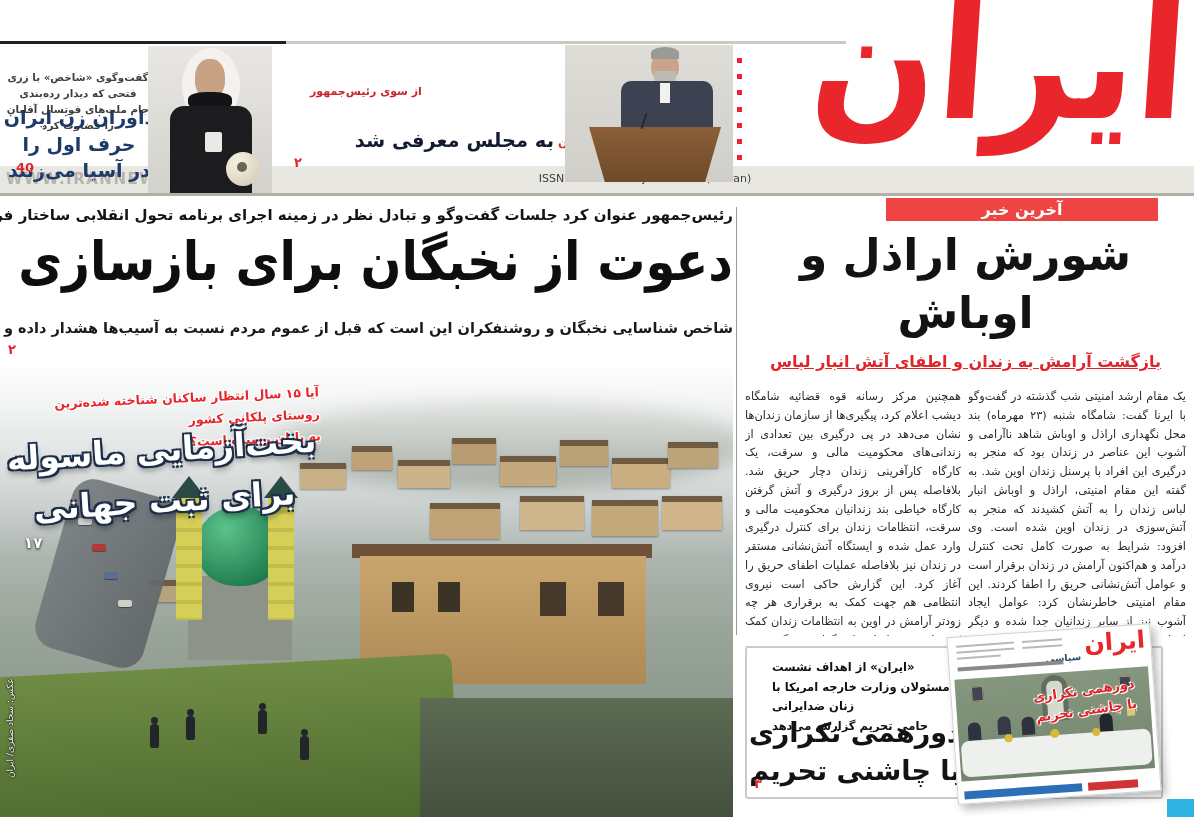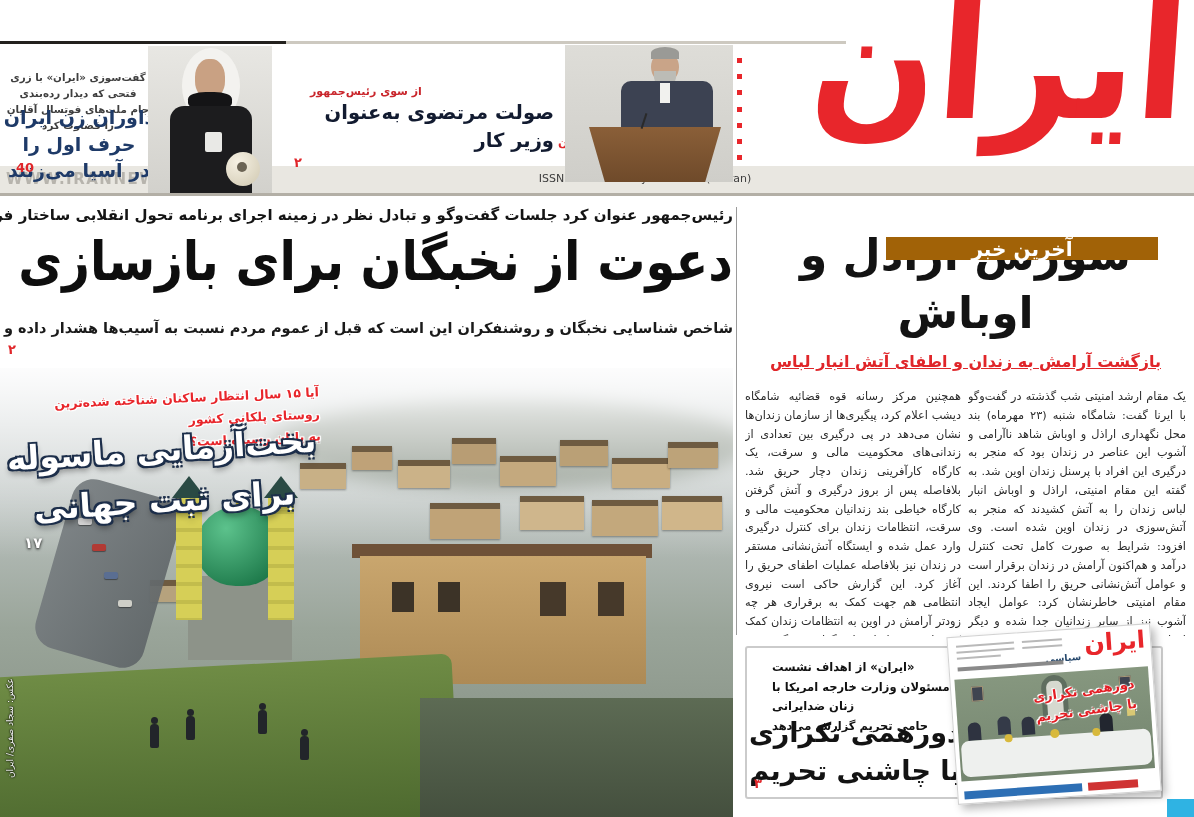--- a/index.html
+++ b/index.html
@@ -23,22 +23,22 @@
     right:8px; top:-34px; width:370px; height:225px; color:#e8262b;
     font-size:148px; font-weight:bold; text-align:center; line-height:1.35;
     transform: scaleY(1.06) skewX(-4deg); z-index:5;
   }
   #issue-list { right:452px; top:52px; width:190px; font-size:11.5px; font-weight:600; color:#1d1d1d; }
   .issue-line { display:flex; align-items:center; height:16.3px; white-space:nowrap; }
   .bullet { width:5px; height:5px; background:#e8262b; margin-left:5px; flex:0 0 auto; }
   .issue-red { color:#e0262a; margin-right:3px; }
 
   #latest-news-box {
-    right:36px; top:198px; width:272px; height:23px; background:#a16207;
-    color:#fff; font-size:20px; font-weight:bold; display:flex; align-items:center; justify-content:center; z-index:6;margin-top:39px;
+    right:36px; top:198px; width:272px; height:23px; background:#ef4444;
+    color:#fff; font-size:16px; font-weight:bold; display:flex; align-items:center; justify-content:center; z-index:6;
   }
   #website-url { left:6px; top:170px; font-size:15px; font-weight:600; letter-spacing:1.5px; color:#b7b4ad; }
   #issn-line { left:500px; top:172px; width:290px; text-align:center; font-size:11px; color:#3d3d3d; }
 
   
   #referee-kicker { left:2px; top:70px; width:152px; text-align:center; font-size:10.3px; font-weight:600; color:#3f3f3f; line-height:1.55; }
   #referee-headline { left:0; top:104px; width:158px; text-align:center; font-size:19px; font-weight:900; color:#1e3a68; line-height:1.4; }
   #referee-pageno { left:16px; top:160px; color:#e0262a; font-size:13px; font-weight:bold; }
   #referee-photo { left:148px; top:46px; width:124px; height:147px; overflow:hidden; background:linear-gradient(180deg,#e8e7e3,#d2d1cc); }
 
@@ -150,41 +150,42 @@
       <span>شهرستان‌ها</span>
       <span class="issue-red">۴۰۰۰ تومان</span>
     </div>
 </div>
 
 <div class="abs" id="latest-news-box">آخرین خبر</div>
 <div class="abs ltr" id="website-url">WWW.IRANNEWSPAPER.IR</div>
 <div class="abs ltr" id="issn-line">ISSN1027-1449 Keytitle: IRAN (Tehran)</div>
 
 <div class="abs" id="referee-kicker">
-  <span>گفت‌سوزی «ایران» با زری فتحی که دیدار رده‌بندی</span><br>
+  <span>گفت‌وگوی «شاخص» با زری فتحی که دیدار رده‌بندی</span><br>
   <span>جام ملت‌های فوتسال آقایان را قضاوت کرد</span>
 </div>
 <div class="abs" id="referee-headline">
   <span>داوران زن ایران حرف اول را</span><br>
   <span>در آسیا می‌زنند</span>
 </div>
 <div class="abs" id="referee-pageno">40</div>
 <div class="abs" id="referee-photo">
   <div class="ph" style="left:34px;top:2px;width:58px;height:76px;border-radius:50%;background:#f3f2ef;"></div>
   <div class="ph" style="left:47px;top:13px;width:30px;height:40px;border-radius:45%;background:#c9a183;"></div>
   <div class="ph" style="left:40px;top:46px;width:44px;height:18px;background:#141416;border-radius:40%;"></div>
   <div class="ph" style="left:22px;top:60px;width:82px;height:90px;background:#1c1c1e;border-radius:14px 14px 0 0;"></div>
   <div class="ph" style="left:57px;top:86px;width:17px;height:20px;background:#e9e9e6;border-radius:2px;"></div>
   <div class="ph" style="left:78px;top:106px;width:34px;height:34px;border-radius:50%;background:radial-gradient(circle at 35% 30%,#f6f1e3,#d9d2bd 75%);"></div>
   <div class="ph" style="left:89px;top:116px;width:10px;height:10px;border-radius:50%;background:#6b6454;"></div>
 </div>
 
 <div class="abs" id="minister-kicker">از سوی رئیس‌جمهور</div>
 <div class="abs" id="minister-headline">
-  <span>صولت مرتضوی به‌عنوان وزیر کار</span><br>
+  <br>
+  <span>به مجلس معرفی شد</span>
 </div>
 <div class="abs" id="minister-pageno">۲</div>
 <div class="abs" id="minister-photo">
   <div class="ph" style="left:86px;top:6px;width:28px;height:32px;border-radius:50%;background:#c9a488;"></div>
   <div class="ph" style="left:86px;top:2px;width:28px;height:12px;border-radius:50% 50% 0 0;background:#9a9a96;"></div>
   <div class="ph" style="left:89px;top:26px;width:22px;height:14px;border-radius:0 0 50% 50%;background:#bcbcb6;"></div>
   <div class="ph" style="left:56px;top:36px;width:92px;height:62px;border-radius:10px 10px 0 0;background:#3c4252;"></div>
   <div class="ph" style="left:95px;top:38px;width:10px;height:20px;background:#f1f1ee;"></div>
   <div class="ph" style="left:24px;top:82px;width:132px;height:55px;background:linear-gradient(180deg,#8a5f38,#6f4a2a);clip-path:polygon(0 0,100% 0,88% 100%,12% 100%);"></div>
   <div class="ph" style="left:78px;top:68px;width:2px;height:16px;background:#2a2a2a;transform:rotate(18deg);"></div>

